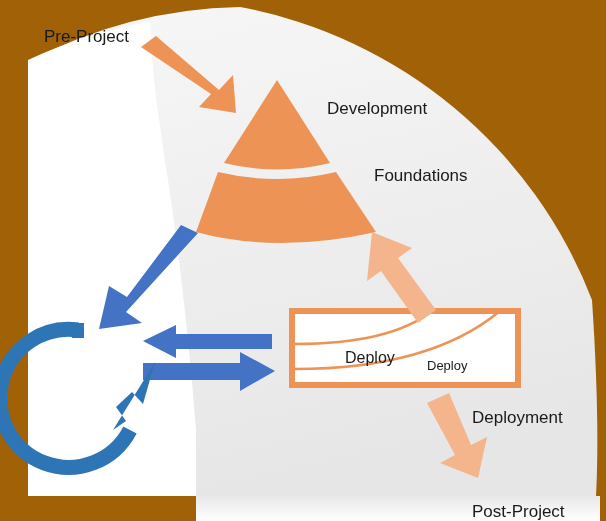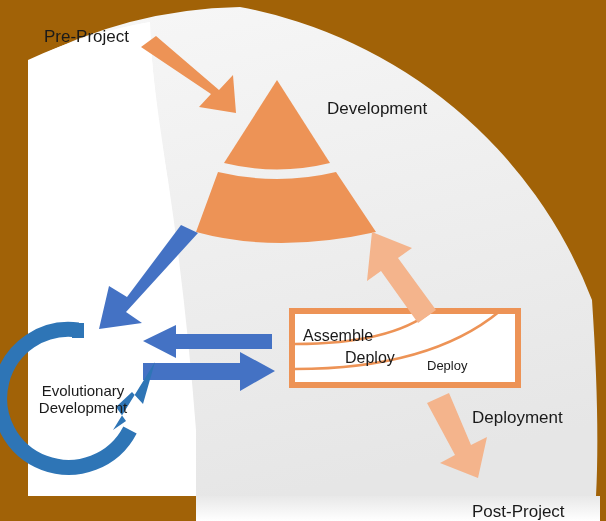--- a/index.html
+++ b/index.html
@@ -193,25 +193,23 @@
              L 478,478
              L 440,463
              L 455,455
              Z" fill="#F4B48C"></path>
   </svg>
 
   <div class="lbl" id="lbl-pre-project">Pre-Project</div>
 
   <div class="lbl" id="lbl-feasibility">Development</div>
 
-
-  <div class="lbl lbl-sm lbl-center" id="lbl-evolutionary">Evolutionary
-Development</div>
-
-  <div class="lbl" id="lbl-assemble">Assemble</div>
+  <div class="lbl" id="lbl-foundations">Foundations</div>
+
+
 
   <div class="lbl" id="lbl-review">Deploy</div>
 
   <div class="lbl" id="lbl-deploy">Deploy</div>
 
   <div class="lbl" id="lbl-deployment">Deployment</div>
 
   <div class="lbl" id="lbl-post-project">Post-Project</div>
 
 </div>

